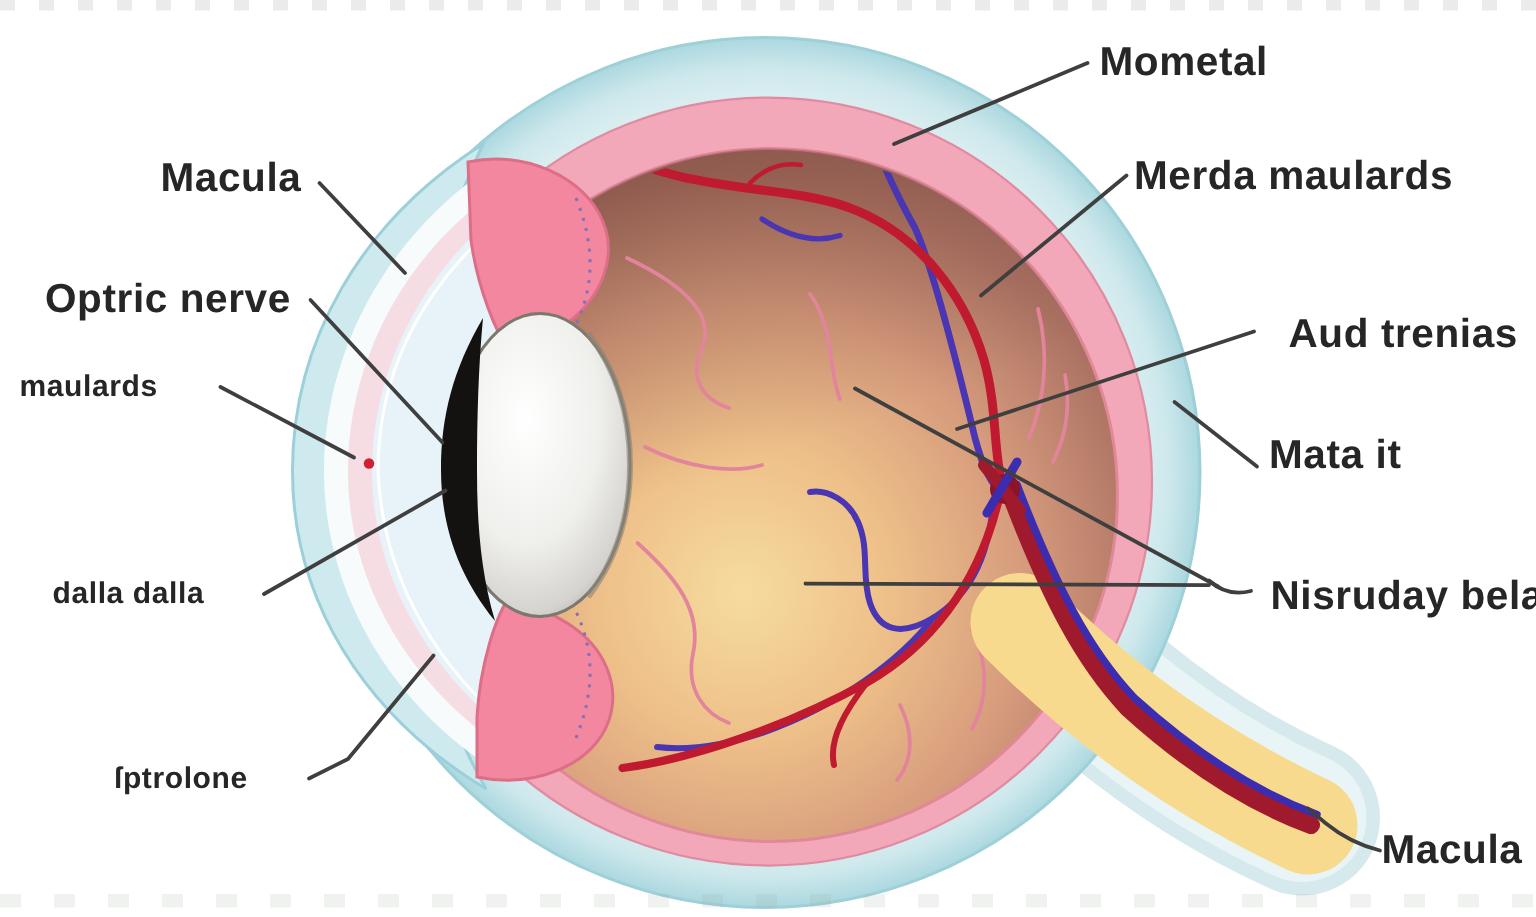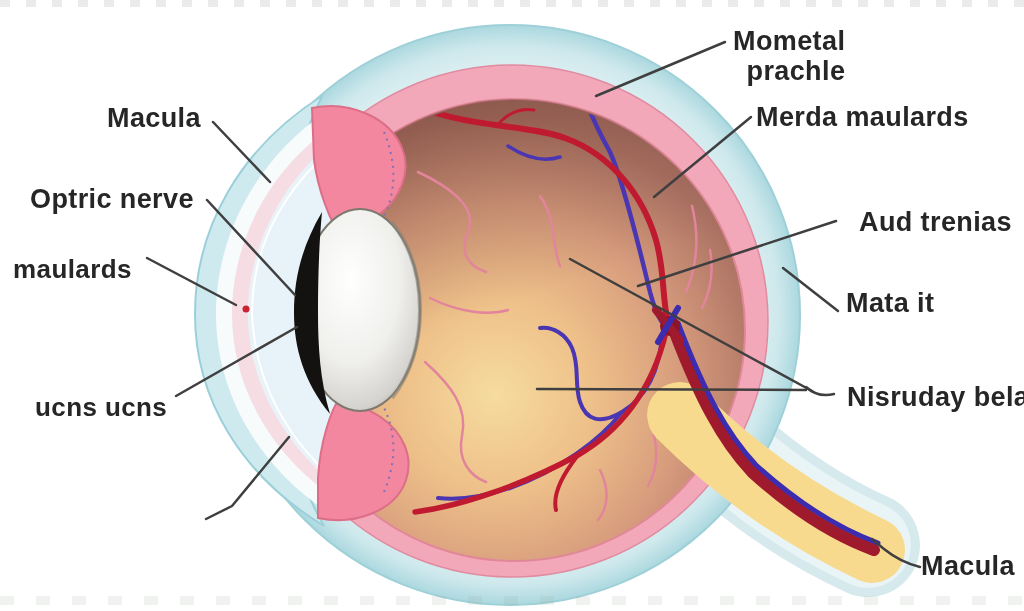--- a/index.html
+++ b/index.html
@@ -1,20 +1,20 @@
 <!DOCTYPE html>
 <html><head>
 <meta charset="utf-8">
 <style>
   html,body{margin:0;padding:0;background:#ffffff;}
   #stage{position:relative;width:1024px;height:611px;background:#ffffff;overflow:hidden;
          font-family:"Liberation Sans", sans-serif;}
   .lbl{position:absolute;font-weight:700;font-size:27px;line-height:30px;color:#262626;
        letter-spacing:0.4px;white-space:nowrap;text-align:right;}
-  .lbl.small{font-size:26px;margin-top:11px;}
+  .lbl.small{font-size:20px;}
   #diagram-svg{position:absolute;left:0;top:0;}
   .noise{position:absolute;left:0;width:1024px;pointer-events:none;}
   .noise.top{top:0;height:7px;
      background:repeating-linear-gradient(90deg,rgba(140,145,140,0.18) 0 10px,rgba(255,255,255,0) 10px 26px);}
   .noise.bottom{top:596px;height:9px;
      background:repeating-linear-gradient(90deg,rgba(150,165,150,0.14) 0 14px,rgba(255,255,255,0) 14px 36px);}
 </style>
 </head>
 <body>
 
@@ -137,25 +137,25 @@
       <path d="M537,389 L806,390"></path>
       <path d="M806,387 Q818,398 834,394"></path>
       <path d="M920,567 Q900,562 884,549 L872,539"></path>
     </g>
     <circle cx="246" cy="309" r="3.5" fill="#cc2233"></circle>
   </svg>
 
   <div class="lbl" style="left:107px;top:103px">Macula</div>
   <div class="lbl" style="left:30px;top:184px">Optric nerve</div>
   <div class="lbl small" style="left:13px;top:243px">maulards</div>
-  <div class="lbl small" style="left:35px;top:381px">ucns ucns</div>
+  <div class="lbl small" style="left:35px;top:381px">dalla dalla</div>
+  <div class="lbl small" style="left:76px;top:504px">ſptrolone</div>
 
   <div class="lbl" style="left:733px;top:26px">
     <span>Mometal</span><br>
-    <span>prachle</span>
   </div>
   <div class="lbl" style="left:756px;top:102px">Merda maulards</div>
   <div class="lbl" style="left:859px;top:207px">Aud trenias</div>
   <div class="lbl" style="left:846px;top:288px">Mata it</div>
   <div class="lbl" style="left:847px;top:382px">Nisruday bela</div>
   <div class="lbl" style="left:921px;top:551px">Macula</div>
 
   <div class="noise top"></div>
   <div class="noise bottom"></div>
 </div>

